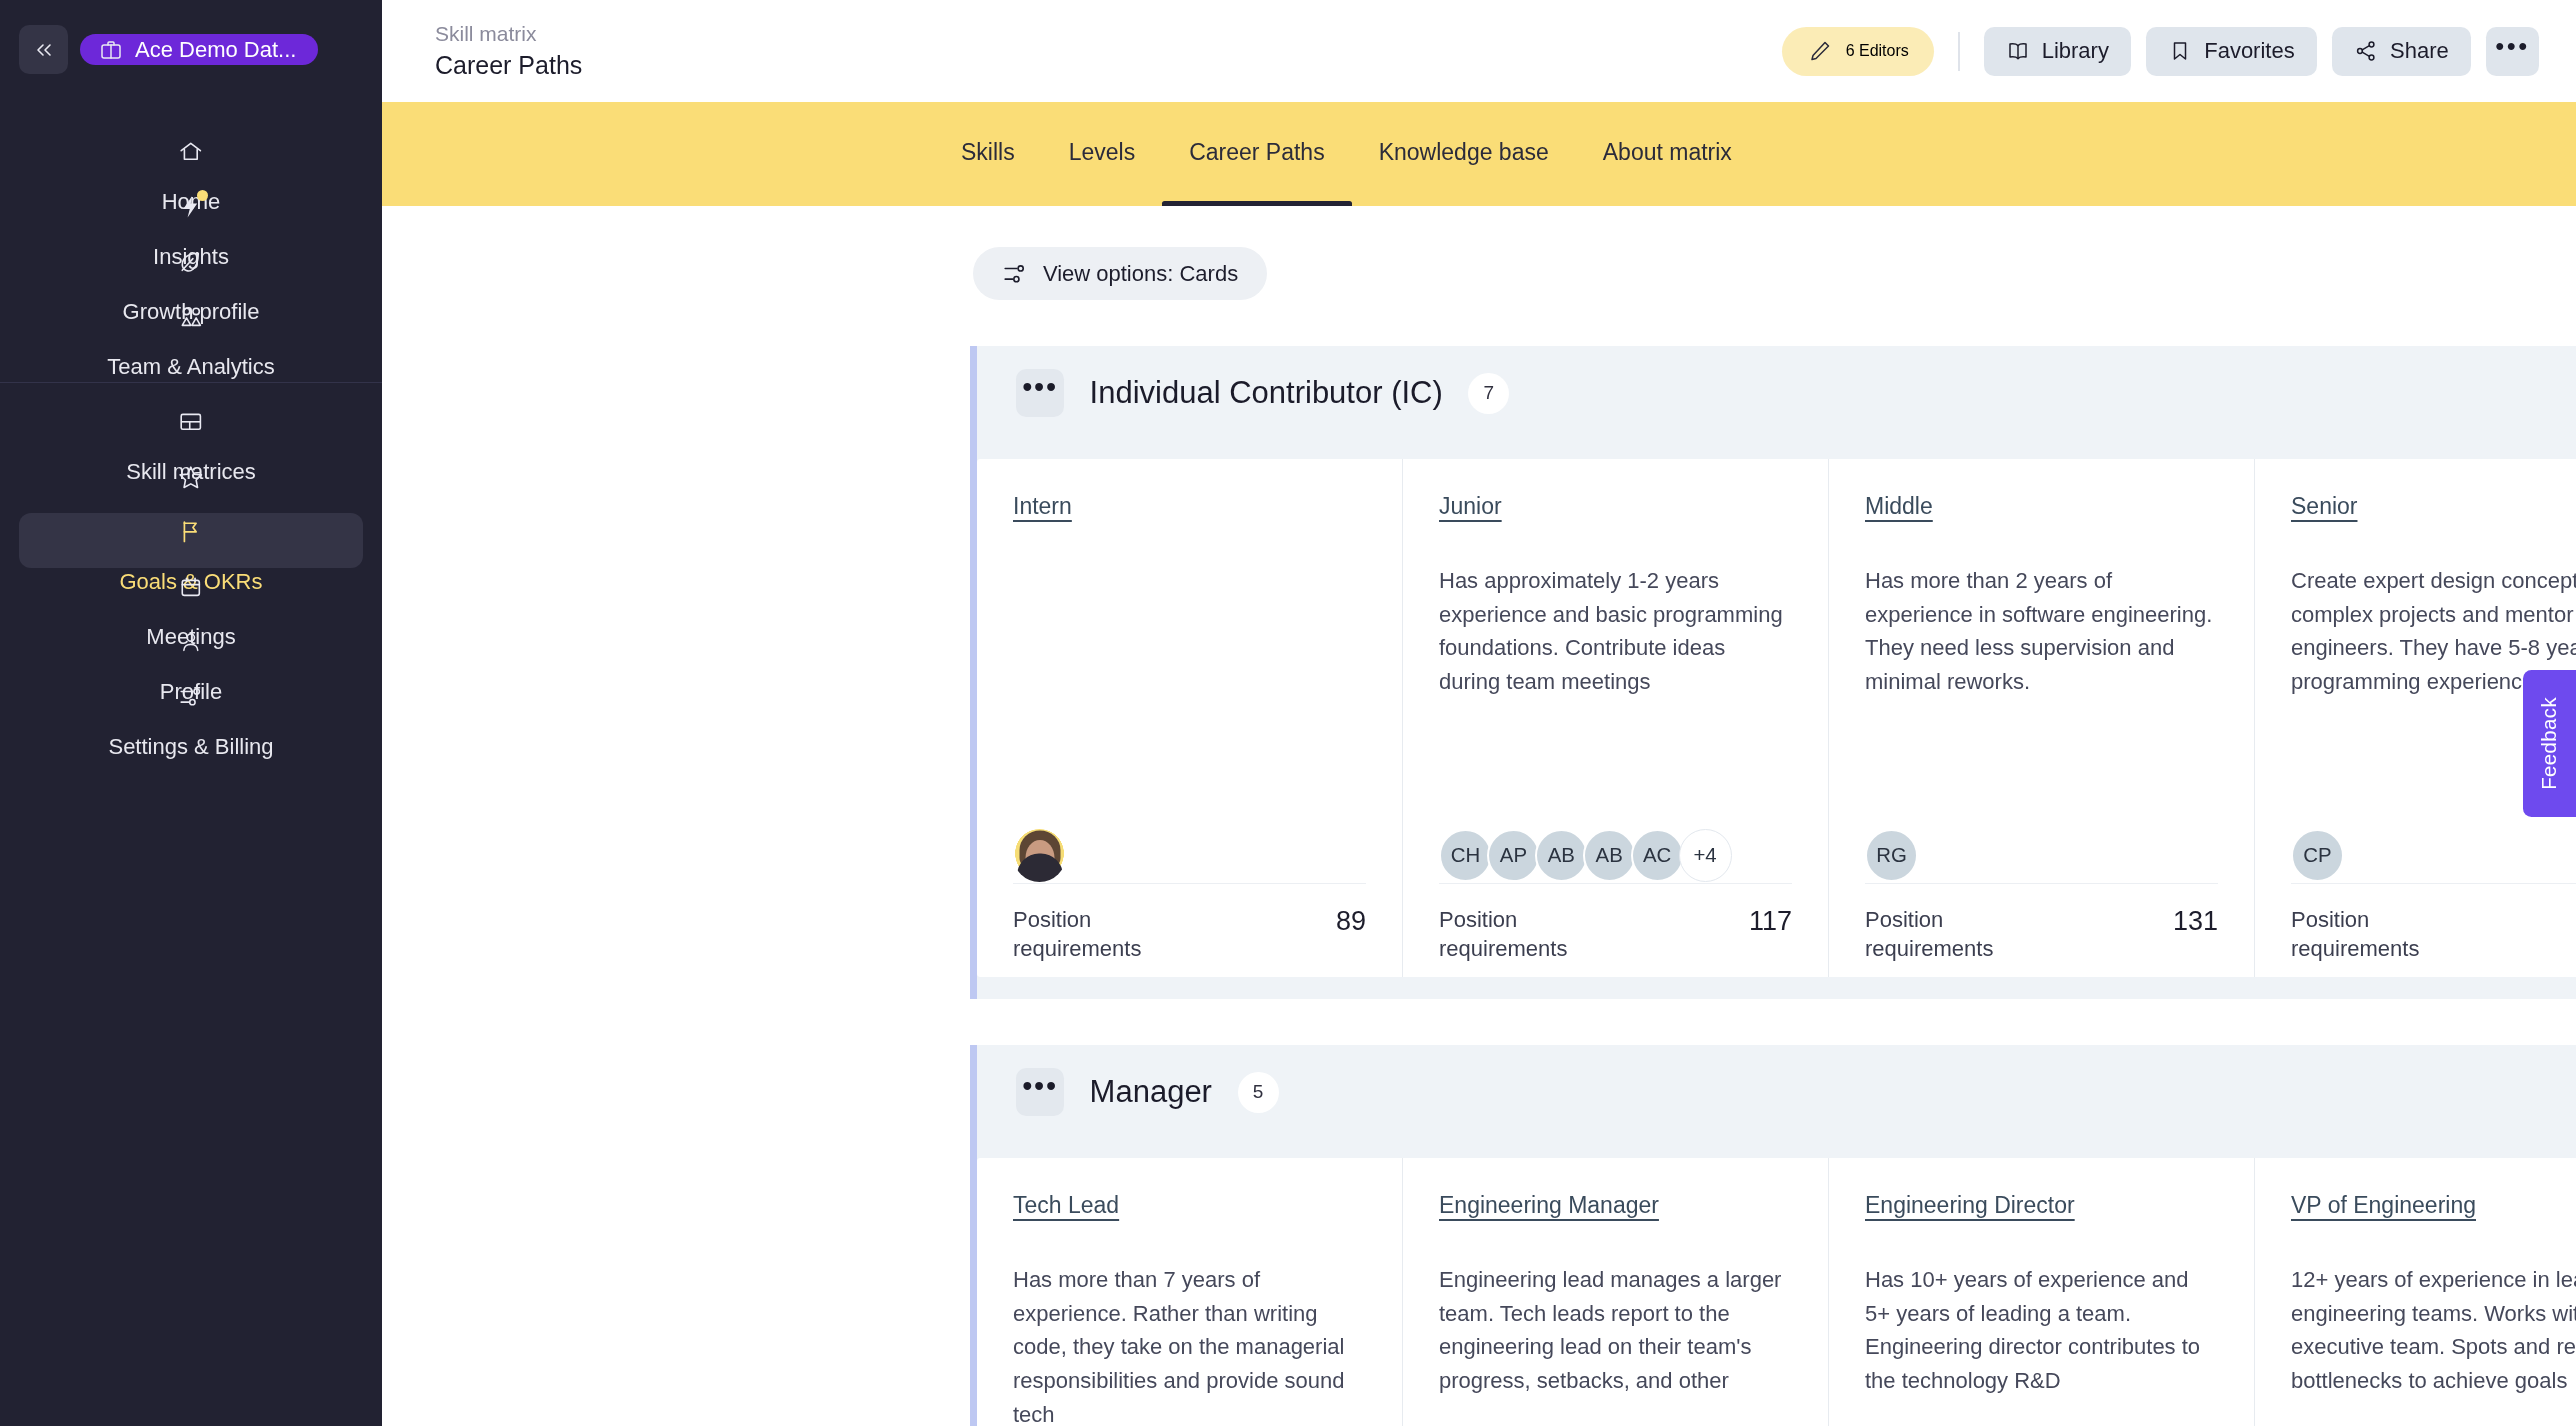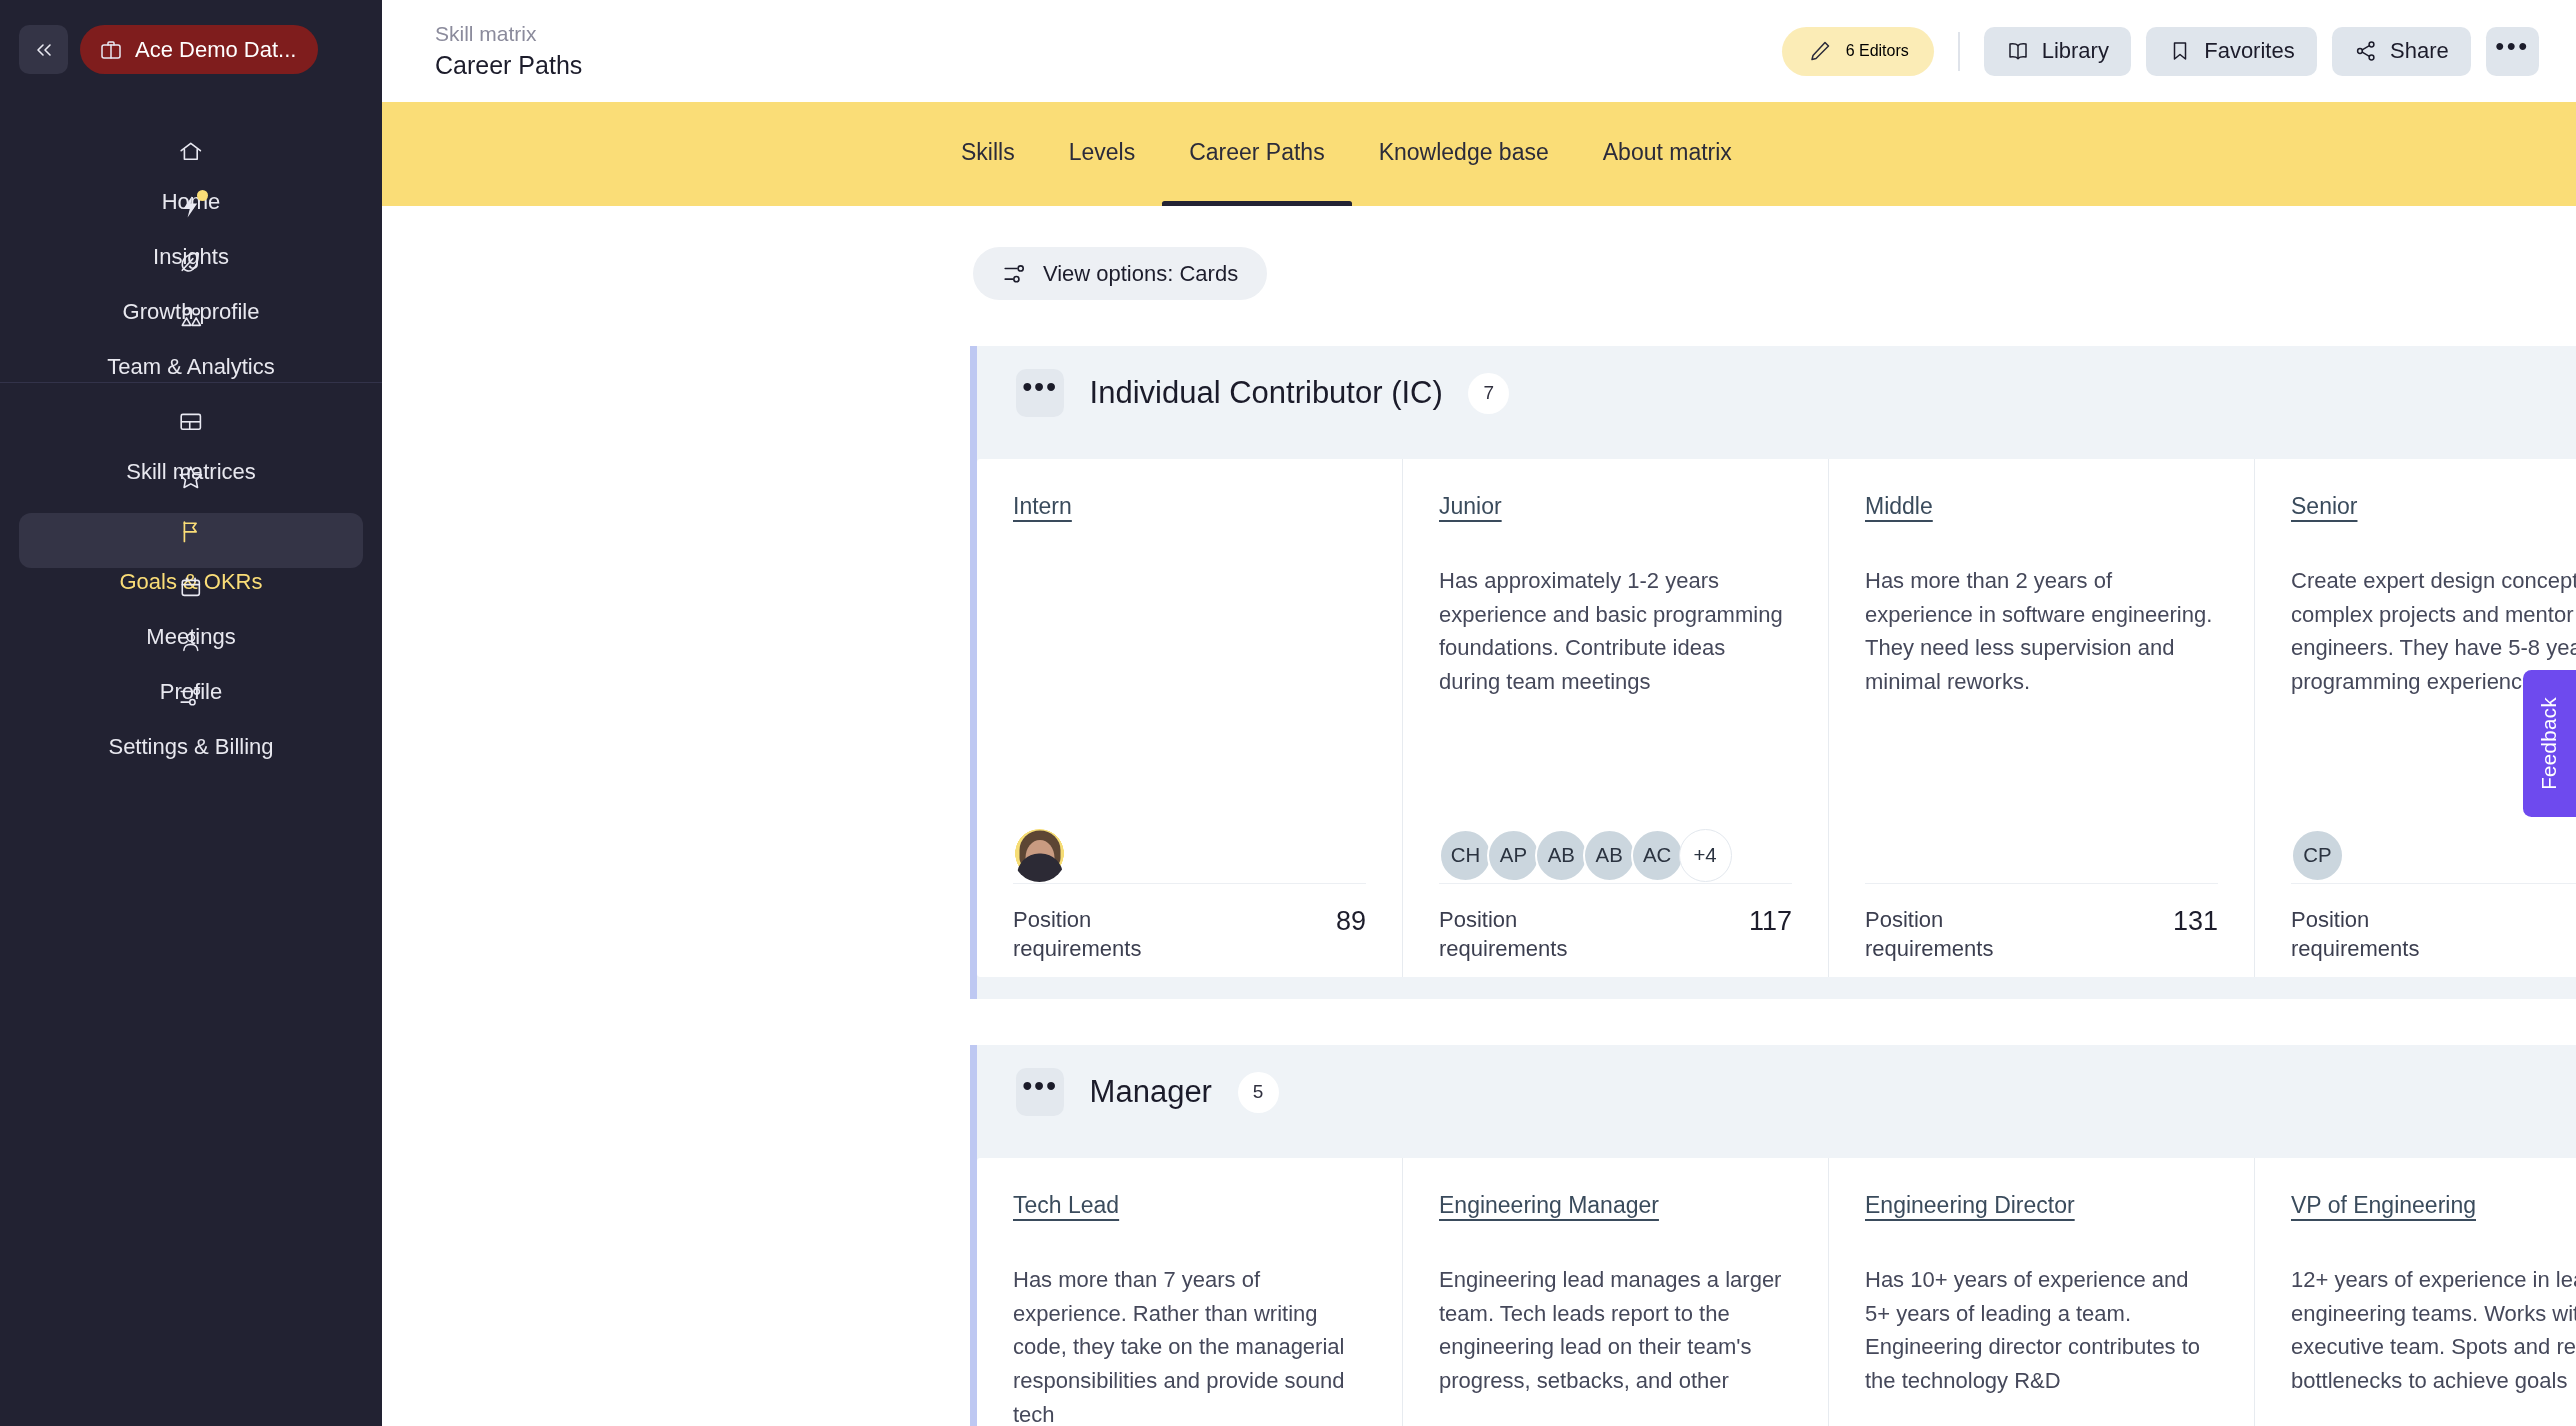--- a/index.html
+++ b/index.html
@@ -22,22 +22,22 @@
   .sb-top { display: flex; align-items: center; gap: 12px; padding: 17px 19px 0 19px; height: 82px; }
   .collapse-btn {
     width: 49px; height: 49px; border-radius: 10.2px;
     background: #343446;
     display: flex; align-items: center; justify-content: center;
     cursor: pointer;
   }
   .collapse-btn svg { width: 24px; height: 24px; }
   .workspace-pill {
     display: flex; align-items: center; gap: 12px;
-    height: 49px; padding: 0 22px 0 19px;
-    background: #7f1d1d; border-radius: 25px;
+    height: 31px; padding: 0 22px 0 19px;
+    background: #6d28d9; border-radius: 25px;
     color: #ffffff; font-size: 22px; cursor: pointer;
     max-width: 256px;
   }
   .workspace-pill svg { width: 24px; height: 24px; flex: 0 0 auto; }
   .workspace-name { white-space: nowrap; overflow: hidden; }
 
   .nav-group { padding: 51px 19px 0 19px; }
   .nav-group.second { padding-top: 20.4px; }
   .nav-item {
     display: flex; align-items: center; gap: 19px;
@@ -488,20 +488,25 @@
               <div class="card-foot">
                 <span class="foot-label">Position requirements</span>
                 <span class="foot-value">117</span>
               </div>
             </div>
 
             <div class="card">
               <span class="card-title">Middle</span>
               <div class="card-desc">Has more than 2 years of experience in software engineering. They need less supervision and minimal reworks.</div>
               <div class="card-spacer"></div>
+              <div class="avatars">
+                <div class="avatar">
+                    <span>RG</span>
+                  </div>
+              </div>
               <div class="card-foot">
                 <span class="foot-label">Position requirements</span>
                 <span class="foot-value">131</span>
               </div>
             </div>
 
             <div class="card">
               <span class="card-title">Senior</span>
               <div class="card-desc">Create expert design concepts, take complex projects and mentor junior engineers. They have 5-8 years of programming experience</div>
               <div class="card-spacer"></div>

